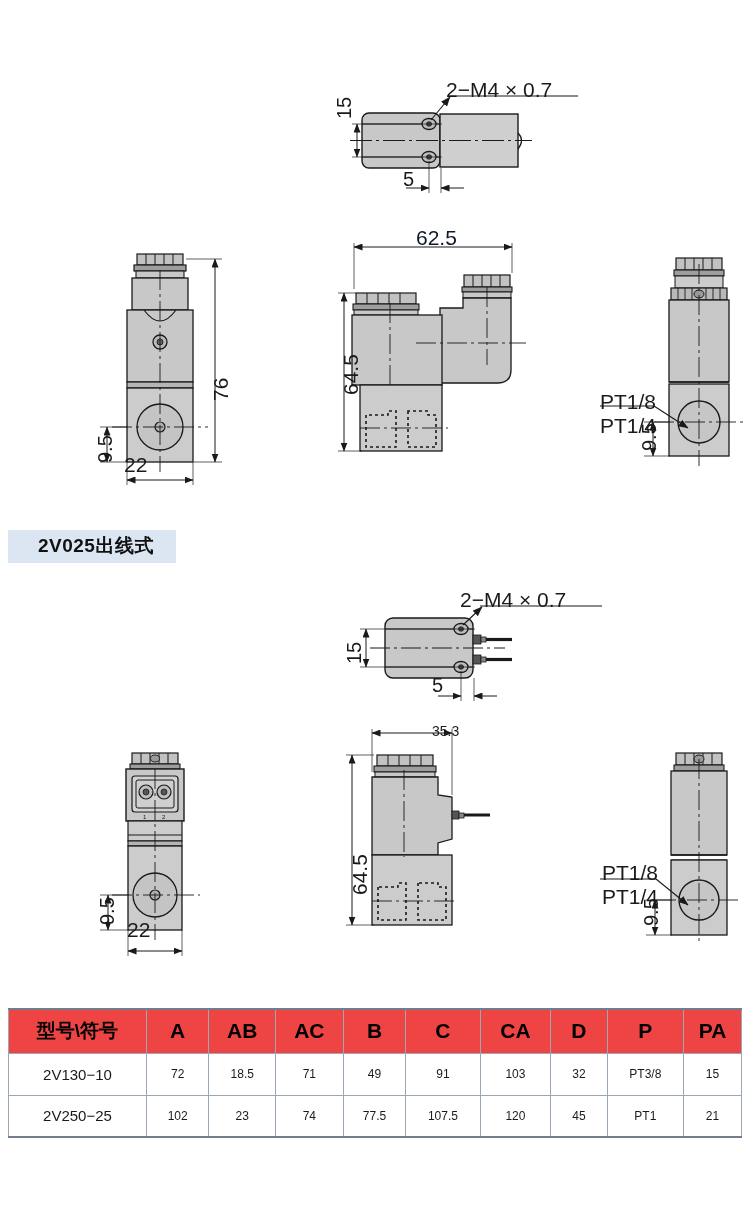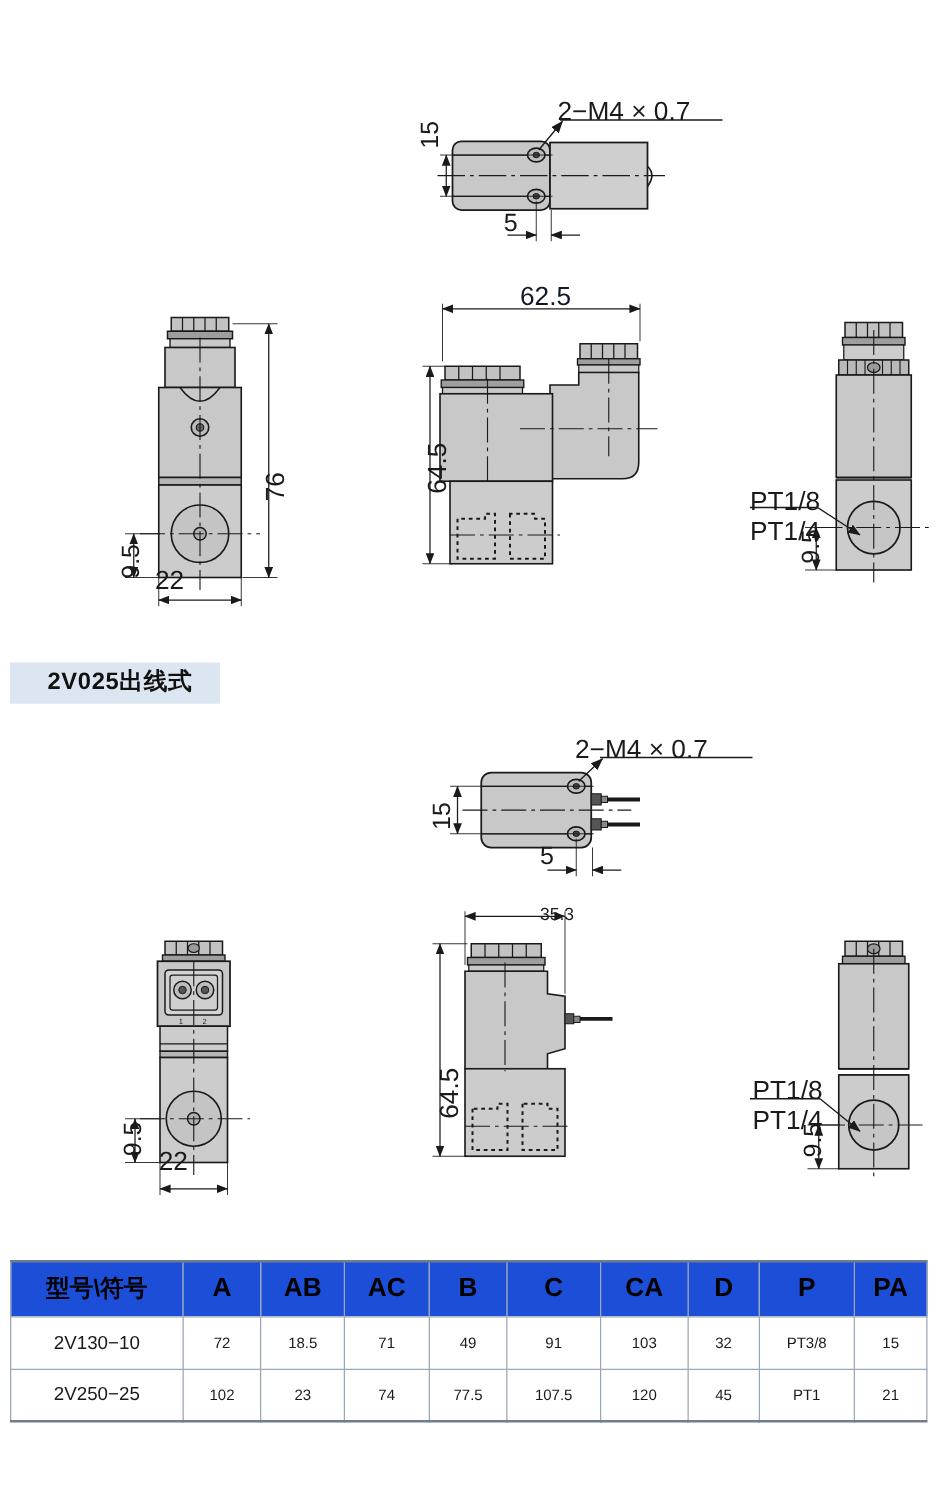--- a/index.html
+++ b/index.html
@@ -44,21 +44,21 @@
   }
   #spec-table th, #spec-table td {
     border: 1px solid #9aa7b4;
     text-align: center;
     padding: 0;
     height: 42px;
     font-weight: normal;
     white-space: nowrap;
   }
   #spec-table thead th {
-    background: #1d4ed8;
+    background: #ef4444;
     font-weight: bold;
     font-size: 21px;
     height: 44px;
     color: #000;
   }
   #spec-table thead th.first-col { font-size: 19px; }
   #spec-table tbody td { background: #ffffff; font-size: 12px; }
   #spec-table tbody td.model-col { font-size: 15px; }
   
   #spec-table { border-top: 2px solid #6f7d8c; border-bottom: 2px solid #6f7d8c; }

